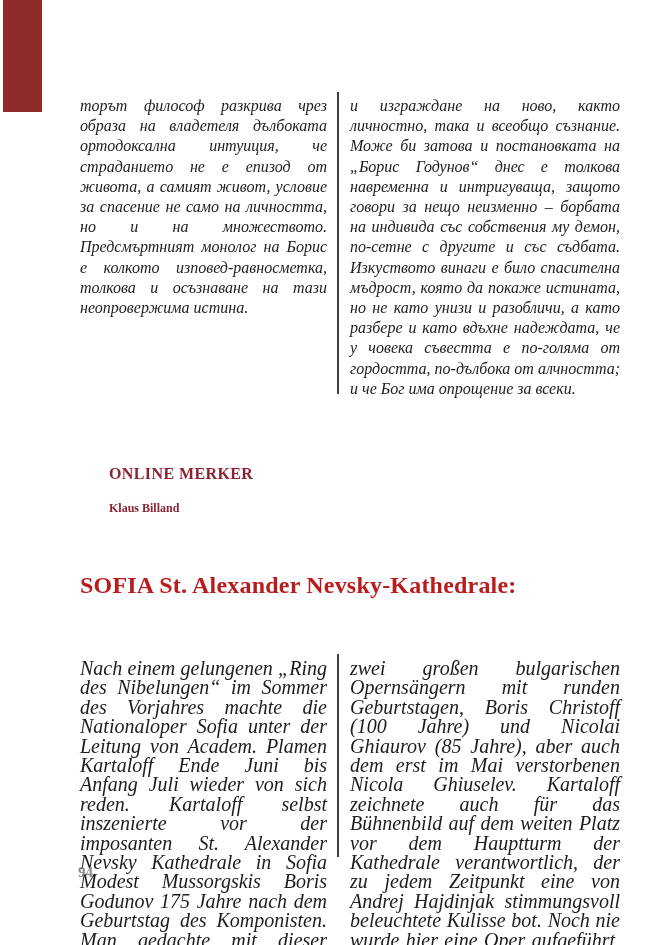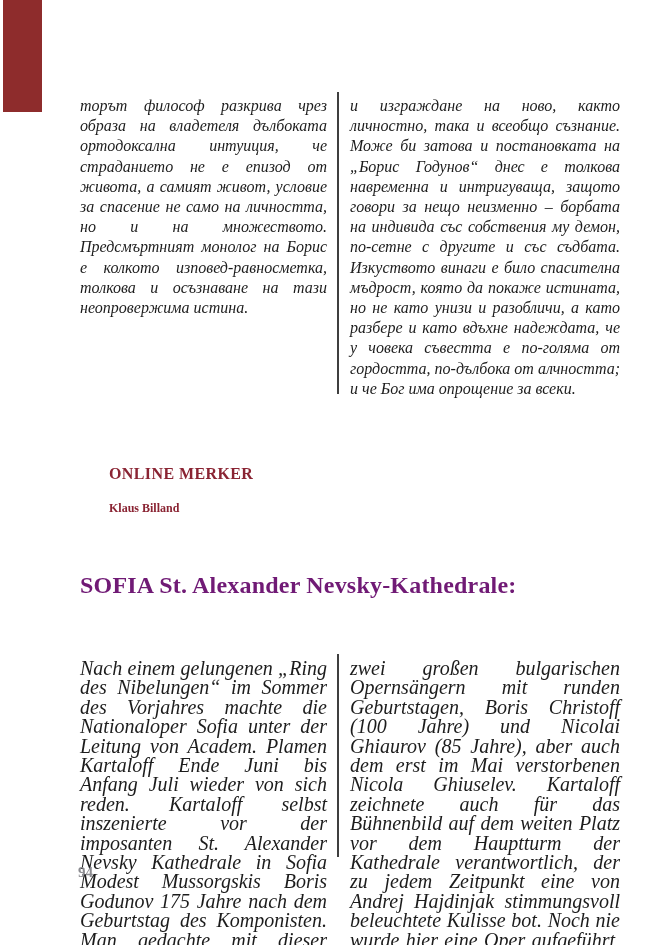--- a/index.html
+++ b/index.html
@@ -73,21 +73,21 @@
   .masthead-author {
     font-size: 12px;
     margin-top: 18px;
   }
   .article-title {
     position: absolute;
     left: 80px;
     top: 570px;
     width: 545px;
     margin: 0;
-    color: #701a75;
+    color: #b91c1c;
     font-size: 24px;
     font-weight: bold;
     line-height: 31px;
     letter-spacing: 0.2px;
   }
   .article-title .title-line {
     display: block;
   }
   .page-number {
     position: absolute;

